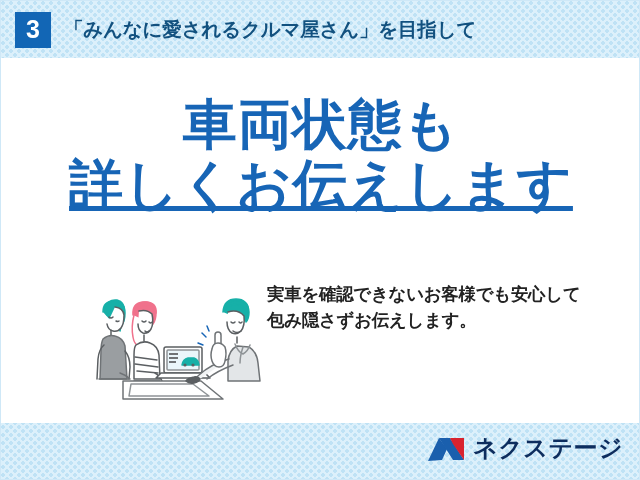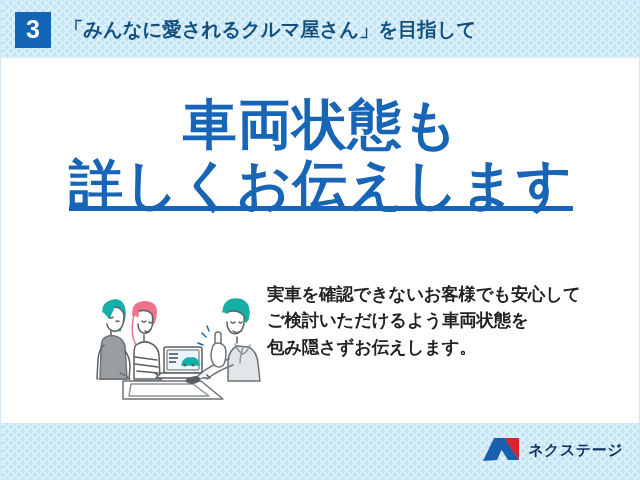--- a/index.html
+++ b/index.html
@@ -123,24 +123,25 @@
   .logo-lockup {
     position: absolute;
     right: 18px;
     top: 13px;
     display: flex;
     align-items: center;
   }
   .logo-word {
     margin-left: 7px;
     color: #0d2d5e;
-    font-size: 15px;
+    font-size: 24px;
     font-weight: bold;
     letter-spacing: 0.5px;
     line-height: 1;
+    font-family: Liberation Mono, monospace;
   }
 </style>
 </head>
 <body>
 
 <div id="poster">
 
   <div class="header-band">
     <div class="step-badge">3</div>
     <div class="header-title">「みんなに愛されるクルマ屋さん」を目指して</div>
@@ -219,21 +220,20 @@
 
             <path d="M143 52 l-4 -4" stroke="#1765b6"></path>
             <path d="M140 60 l-5 -2" stroke="#1765b6"></path>
             <path d="M146 46 l-2 -5" stroke="#1765b6"></path>
           </g>
         </svg>
       </div>
 
       <div class="body-copy">
         <div>実車を確認できないお客様でも安心して</div>
-        <div>ご検討いただけるよう車両状態を</div>
         <div>包み隠さずお伝えします。</div>
       </div>
 
     </div>
   </div>
 
   <div class="footer">
     <div class="logo-lockup">
       <svg width="40" height="27" viewBox="0 0 40 27">
         <path d="M2 25 L13 2 L21 13 L16 24 Z" fill="#1a5fad"></path>

